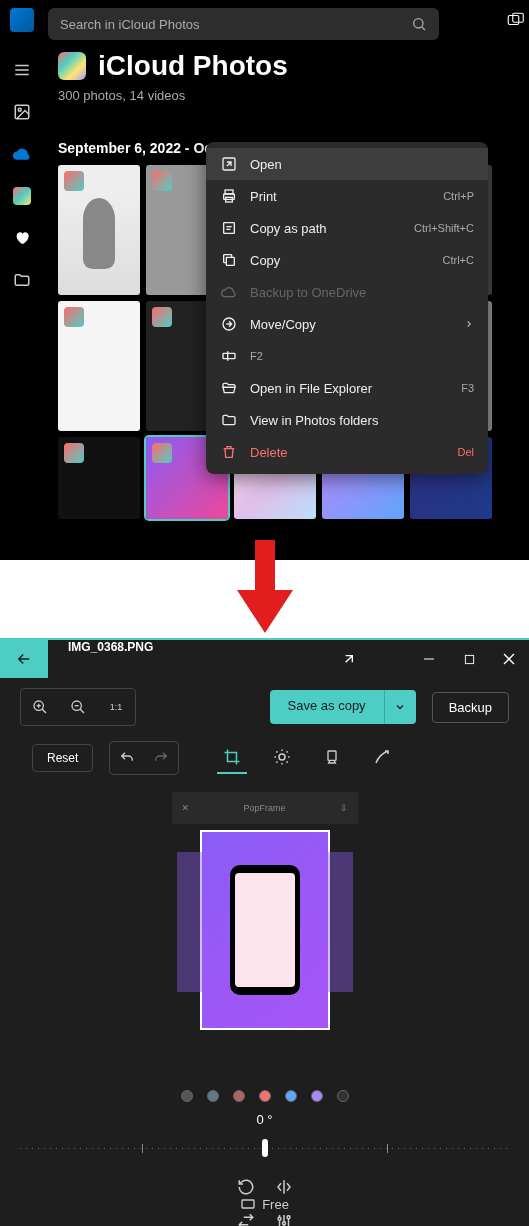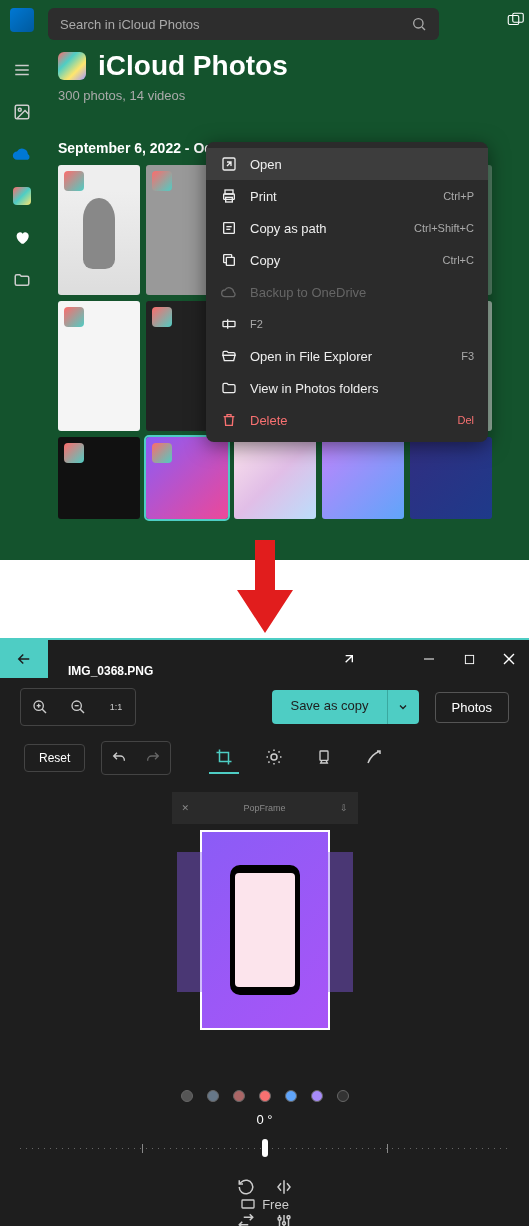--- a/index.html
+++ b/index.html
@@ -1,19 +1,19 @@
 <!DOCTYPE html>
 <html><head>
 <meta charset="utf-8">
 <style>
 * { margin: 0; padding: 0; box-sizing: border-box; font-family: 'Segoe UI', sans-serif; }
 body { background: #fff; width: 529px; }
 
 
-.top-panel { background: #14532d; width: 529px; height: 560px; position: relative; overflow: hidden; }
+.top-panel { background: #000000; width: 529px; height: 560px; position: relative; overflow: hidden; }
 .search-bar { position: absolute; top: 8px; left: 48px; right: 90px; height: 32px; background: #2d2d2d; border-radius: 6px; display: flex; align-items: center; padding: 0 12px; }
 .search-bar span { color: #aaa; font-size: 13px; flex: 1; }
 .search-icon { width: 16px; height: 16px; }
 .top-logo { position: absolute; top: 8px; left: 10px; width: 24px; height: 24px; background: linear-gradient(135deg,#0078d4,#005a9e); border-radius: 4px; }
 .top-right-icon { position: absolute; top: 8px; right: 0; width: 28px; height: 24px; display: flex; align-items: center; justify-content: center; color: #fff; }
 
 .sidebar { position: absolute; left: 0; top: 50px; width: 44px; display: flex; flex-direction: column; align-items: center; gap: 18px; padding-top: 8px; }
 .sidebar-item { width: 24px; height: 24px; display: flex; align-items: center; justify-content: center; color: #aaa; cursor: pointer; }
 .sidebar-item.active { color: #fff; }
 .sidebar-item.cloud { color: #0078d4; }
@@ -51,37 +51,37 @@
 .menu-label { flex: 1; }
 .menu-shortcut { font-size: 11px; color: #aaa; }
 .menu-item.danger .menu-shortcut { color: #f87171; }
 
 
 .arrow-zone { height: 78px; position: relative; background: #fff; }
 .big-arrow { position: absolute; left: 50%; top: -20px; transform: translateX(-50%); }
 
 
 .bottom-panel { background: #1e1e1e; width: 529px; height: 588px; position: relative; border-top: 2px solid #4ecdc4; }
-.bp-titlebar { height: 38px; display: flex; align-items: flex-end; }
+.bp-titlebar { height: 38px; display: flex; align-items: flex-start; }
 .back-btn { width: 48px; height: 38px; background: #4ecdc4; display: flex; align-items: center; justify-content: center; color: #1e1e1e; cursor: pointer; }
 .bp-title { color: #fff; font-size: 12px; font-weight: 600; margin-left: 20px; flex: 1; }
 .expand-btn { width: 40px; height: 38px; display: flex; align-items: center; justify-content: center; color: #fff; cursor: pointer; margin-right: 40px; }
 .win-controls { display: flex; }
 .win-btn { width: 40px; height: 38px; display: flex; align-items: center; justify-content: center; color: #fff; cursor: pointer; }
 
 .bp-toolbar { height: 58px; display: flex; align-items: center; padding: 0 20px; gap: 8px; }
 .zoom-grp { display: flex; gap: 4px; border: 1px solid #444; border-radius: 4px; padding: 2px; }
 .tb-btn { width: 34px; height: 32px; display: flex; align-items: center; justify-content: center; color: #ccc; cursor: pointer; border-radius: 3px; }
 .tb-btn.text { font-size: 9px; }
 .spacer { flex: 1; }
 .save-btn { background: #4ecdc4; color: #1e1e1e; padding: 8px 18px; border-radius: 4px 0 0 4px; font-size: 13px; cursor: pointer; }
 .save-dd { background: #4ecdc4; width: 32px; height: 34px; display: flex; align-items: center; justify-content: center; border-radius: 0 4px 4px 0; border-left: 1px solid #3aa89f; cursor: pointer; }
 .cancel-btn { border: 1px solid #555; color: #fff; padding: 7px 16px; border-radius: 4px; font-size: 13px; cursor: pointer; margin-left: 8px; }
 
-.bp-tools { height: 44px; display: flex; align-items: center; padding: 0 24px; gap: 10px; }
+.bp-tools { height: 44px; display: flex; align-items: center; padding: 0 32px; gap: 10px; }
 .reset-btn { border: 1px solid #444; color: #fff; padding: 6px 14px; border-radius: 4px; font-size: 12px; cursor: pointer; }
 .ur-grp { display: flex; border: 1px solid #444; border-radius: 4px; margin-left: 6px; }
 .tool-tabs { display: flex; gap: 20px; margin-left: 28px; }
 .tool-tab { width: 30px; height: 32px; display: flex; align-items: center; justify-content: center; color: #ccc; cursor: pointer; border-bottom: 2px solid transparent; }
 .tool-tab.active { border-bottom-color: #4ecdc4; color: #4ecdc4; }
 
 .canvas-area { position: relative; height: 300px; display: flex; align-items: center; justify-content: center; }
 .crop-frame { width: 130px; height: 200px; border: 2px solid #fff; position: relative; background: linear-gradient(135deg,#8b5cf6,#a855f7); display: flex; align-items: center; justify-content: center; }
 .phone-mock { width: 70px; height: 130px; background: #000; border-radius: 10px; padding: 8px 5px; }
 .phone-screen { width: 100%; height: 100%; background: #fce4ec; border-radius: 4px; }
@@ -243,20 +243,34 @@
       <span class="menu-icon">
           <svg width="16" height="16" viewBox="0 0 24 24" fill="none" stroke="#666" stroke-width="2">
             <path d="M6 19a5 5 0 010-10 7 7 0 0113 3 4 4 0 010 7H6z"></path>
           </svg>
         </span>
       <span class="menu-label">Backup to OneDrive</span>
     </div>
     <div class="menu-item">
       <span class="menu-icon">
           <svg width="16" height="16" viewBox="0 0 24 24" fill="none" stroke="#eee" stroke-width="2">
+            <circle cx="12" cy="12" r="9"></circle>
+            <path d="M12 8l4 4-4 4M8 12h8"></path>
+          </svg>
+        </span>
+      <span class="menu-label">Move/Copy</span>
+      <span class="menu-shortcut">
+          <svg width="10" height="10" viewBox="0 0 24 24" fill="none" stroke="#aaa" stroke-width="3">
+            <path d="M9 6l6 6-6 6"></path>
+          </svg>
+        </span>
+    </div>
+    <div class="menu-item">
+      <span class="menu-icon">
+          <svg width="16" height="16" viewBox="0 0 24 24" fill="none" stroke="#eee" stroke-width="2">
             <rect x="3" y="8" width="18" height="8" rx="1"></rect>
             <line x1="10" y1="5" x2="10" y2="19"></line>
           </svg>
         </span>
       <span class="menu-shortcut">F2</span>
     </div>
     <div class="menu-item">
       <span class="menu-icon">
           <svg width="16" height="16" viewBox="0 0 24 24" fill="none" stroke="#eee" stroke-width="2">
             <path d="M3 7a2 2 0 012-2h4l2 2h8a2 2 0 012 2v2H3V7z"></path>
@@ -346,21 +360,21 @@
     </div>
     <div class="spacer"></div>
     <div style="display:flex">
       <div class="save-btn">Save as copy</div>
       <div class="save-dd">
           <svg width="12" height="12" viewBox="0 0 24 24" fill="none" stroke="#1e1e1e" stroke-width="2.5">
             <path d="M6 9l6 6 6-6"></path>
           </svg>
         </div>
     </div>
-    <div class="cancel-btn">Photos</div>
+    <div class="cancel-btn">Backup</div>
   </div>
 
   <div class="bp-tools">
     <div class="reset-btn">Reset</div>
     <div class="ur-grp">
       <div class="tb-btn">
           <svg width="16" height="16" viewBox="0 0 24 24" fill="none" stroke="#ccc" stroke-width="2">
             <path d="M9 14L4 9l5-5M4 9h10a6 6 0 016 6v1"></path>
           </svg>
         </div>

